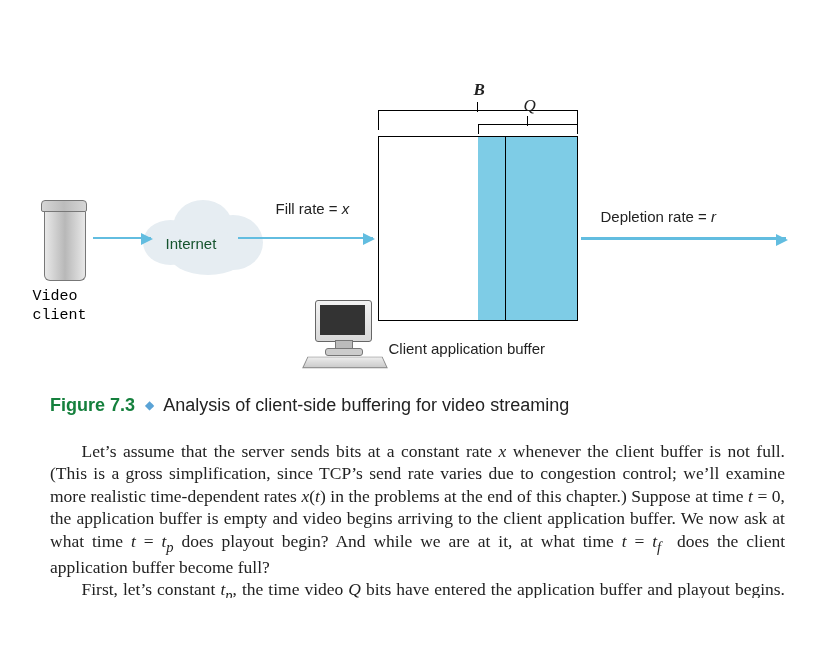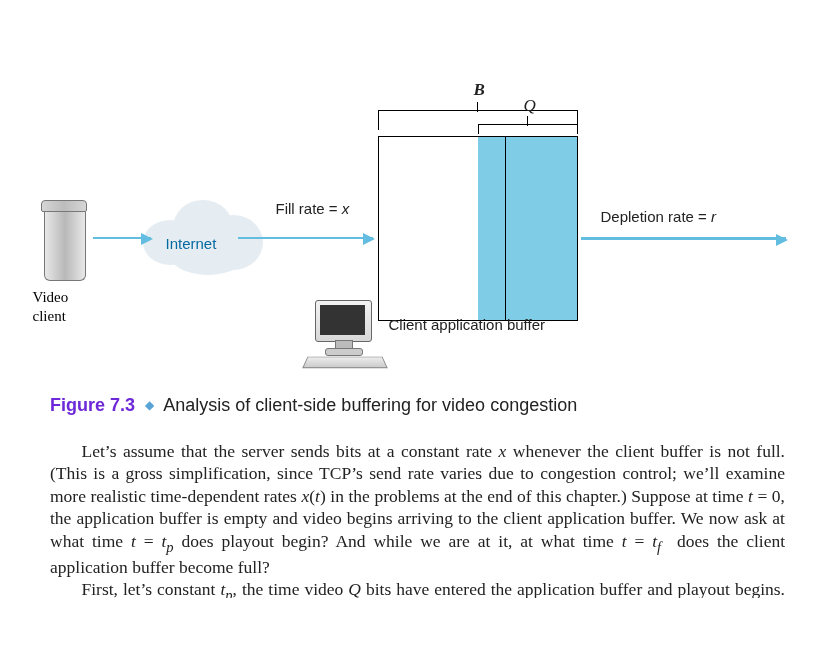--- a/index.html
+++ b/index.html
@@ -43,21 +43,21 @@
     width: 40px; height: 68px;
     margin: 0 3px;
     background: linear-gradient(90deg,#e8e8e8 0%,#b8b8b8 50%,#e8e8e8 100%);
     border-left: 1px solid #777;
     border-right: 1px solid #777;
     border-bottom: 1px solid #777;
     border-radius: 0 0 6px 6px;
   }
   .server-label {
     left: 0px; top: 258px;
-    font-family: Liberation Serif, serif;
+    font-family: Liberation Mono, monospace;
     font-size: 15px;
     color: #000;
     line-height: 1.25;
   }
 
   
   .cloud {
     left: 110px; top: 160px;
     width: 120px; height: 80px;
   }
@@ -67,21 +67,21 @@
     border-radius: 50%;
   }
   .cloud .b1 { left:0px;  top:30px; width:55px; height:45px; }
   .cloud .b2 { left:30px; top:10px; width:60px; height:55px; }
   .cloud .b3 { left:60px; top:25px; width:60px; height:55px; }
   .cloud .b4 { left:25px; top:40px; width:80px; height:45px; }
   .cloud-label {
     left: 133px; top: 205px;
     font-family: Helvetica, Arial, sans-serif;
     font-size: 15px;
-    color: #0369a1;
+    color: #14532d;
   }
 
   
   .arrow {
     height: 0;
     border-top: 2px solid #62bde0;
   }
   .arrow::after {
     content: "";
     position: absolute;
@@ -195,34 +195,34 @@
     border-radius:3px;
   }
   .pc .kbd {
     position:absolute; left:0px; top:55px;
     width:78px; height:12px;
     background:linear-gradient(#eee,#ccc);
     border:1px solid #888;
     transform:perspective(60px) rotateX(35deg);
   }
   .clientbuf-label {
-    left: 356px; top: 286px;
+    left: 356px; top: 310px;
     font-family: Helvetica, Arial, sans-serif;
     font-size: 15px;
   }
 
   
   .caption {
     font-family: Helvetica, Arial, sans-serif;
     font-size: 18px;
     color: #222;
     margin: 0 0 24px 20px;
   }
   .caption .fignum {
-    color: #6d28d9;
+    color: #15803d;
     font-weight: bold;
   }
   .caption .diamond {
     color: #5aa3d6;
     font-size: 12px;
     vertical-align: 2px;
   }
 
   
   .bodytext {
@@ -294,21 +294,21 @@
       <div class="stand"></div>
       <div class="base"></div>
       <div class="kbd"></div>
     </div>
     <div class="abs clientbuf-label">Client application buffer</div>
   </div>
 
   <div class="caption">
     <span class="fignum">Figure 7.3</span>
     &nbsp;<span class="diamond">◆</span>&nbsp;
-    <span>Analysis of client-side buffering for video congestion</span>
+    <span>Analysis of client-side buffering for video streaming</span>
   </div>
 
   <div class="bodytext">
     <p class="indent">
       <span>Let’s assume that the server sends bits at a constant rate </span><span class="it">x</span><span> whenever the client buffer is not full. (This is a gross simplification, since TCP’s send rate varies due to congestion control; we’ll examine more realistic time-dependent rates </span><span class="it">x</span><span>(</span><span class="it">t</span><span>) in the problems at the end of this chapter.) Suppose at time </span><span class="it">t</span><span> = 0, the application buffer is empty and video begins arriving to the client application buffer. We now ask at what time </span><span class="it">t</span><span> = </span><span class="it">t</span><sub class="it">p</sub><span> does playout begin? And while we are at it, at what time </span><span class="it">t</span><span> = </span><span class="it">t</span><sub class="it">f</sub>&nbsp;<span> does the client application buffer become full?</span>
     </p>
     <p class="indent cut">
       <span>First, let’s constant </span><span class="it">t</span><sub class="it">p</sub><span>, the time video </span><span class="it">Q</span><span> bits have entered the application buffer and playout begins. Recall that bits arrive to the client application buffer at</span>
     </p>
   </div>

